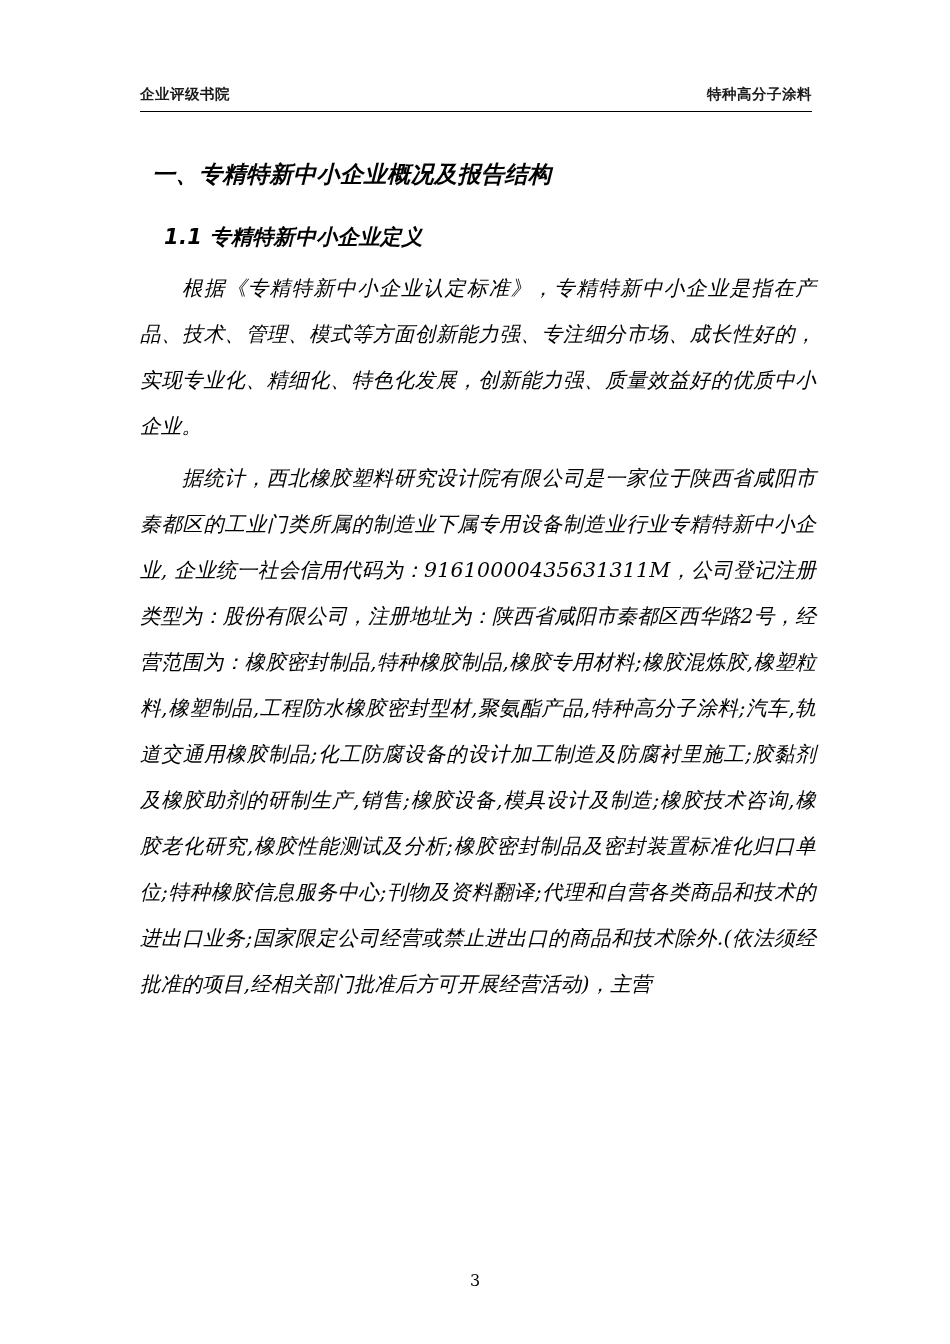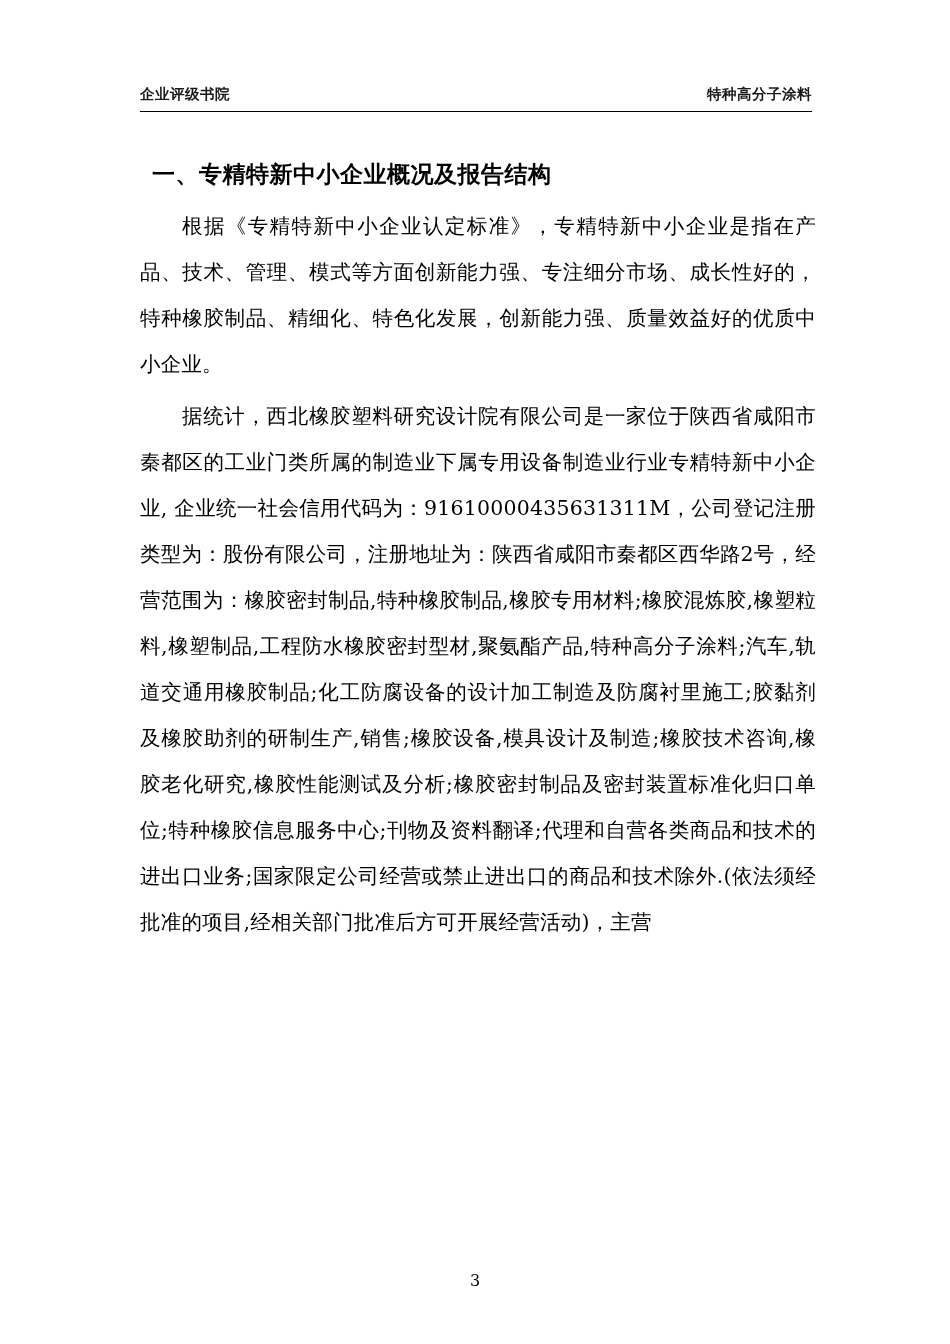--- a/index.html
+++ b/index.html
@@ -44,20 +44,21 @@
     left: 140px;
     width: 672px;
     height: 1px;
     background: #000000;
   }
   .content {
     position: absolute;
     top: 128px;
     left: 140px;
     width: 676px;
+    font-style: italic;
   }
   h1.sec-title {
     font-family: "DejaVu Sans", "Liberation Sans", sans-serif;
     font-size: 23px;
     font-weight: bold;
     margin: 0 0 6px 0;
     padding: 0;
     text-indent: 12px;
     letter-spacing: 0.5px;
     line-height: 46px;
@@ -101,20 +102,21 @@
 
   <div class="header">
     <span>企业评级书院</span>
     <span>特种高分子涂料</span>
   </div>
   <div class="header-rule"></div>
 
   <div class="content">
     <h1 class="sec-title">一、专精特新中小企业概况及报告结构</h1>
 
-    <p class="body-text">根据《专精特新中小企业认定标准》，专精特新中小企业是指在产品、技术、管理、模式等方面创新能力强、专注细分市场、成长性好的，特种橡胶制品、精细化、特色化发展，创新能力强、质量效益好的优质中小企业。</p>
+    <h2 class="sub-title">1.1 专精特新中小企业定义</h2>
+    <p class="body-text">根据《专精特新中小企业认定标准》，专精特新中小企业是指在产品、技术、管理、模式等方面创新能力强、专注细分市场、成长性好的，实现专业化、精细化、特色化发展，创新能力强、质量效益好的优质中小企业。</p>
 
     <p class="body-text">据统计，西北橡胶塑料研究设计院有限公司是一家位于陕西省咸阳市秦都区的工业门类所属的制造业下属专用设备制造业行业专精特新中小企业, 企业统一社会信用代码为：91610000435631311M，公司登记注册类型为：股份有限公司，注册地址为：陕西省咸阳市秦都区西华路2号，经营范围为：橡胶密封制品,特种橡胶制品,橡胶专用材料;橡胶混炼胶,橡塑粒料,橡塑制品,工程防水橡胶密封型材,聚氨酯产品,特种高分子涂料;汽车,轨道交通用橡胶制品;化工防腐设备的设计加工制造及防腐衬里施工;胶黏剂及橡胶助剂的研制生产,销售;橡胶设备,模具设计及制造;橡胶技术咨询,橡胶老化研究,橡胶性能测试及分析;橡胶密封制品及密封装置标准化归口单位;特种橡胶信息服务中心;刊物及资料翻译;代理和自营各类商品和技术的进出口业务;国家限定公司经营或禁止进出口的商品和技术除外.(依法须经批准的项目,经相关部门批准后方可开展经营活动)，主营</p>
   </div>
 
   <div class="page-number">3</div>
 
 </div>
 
 </body></html>

